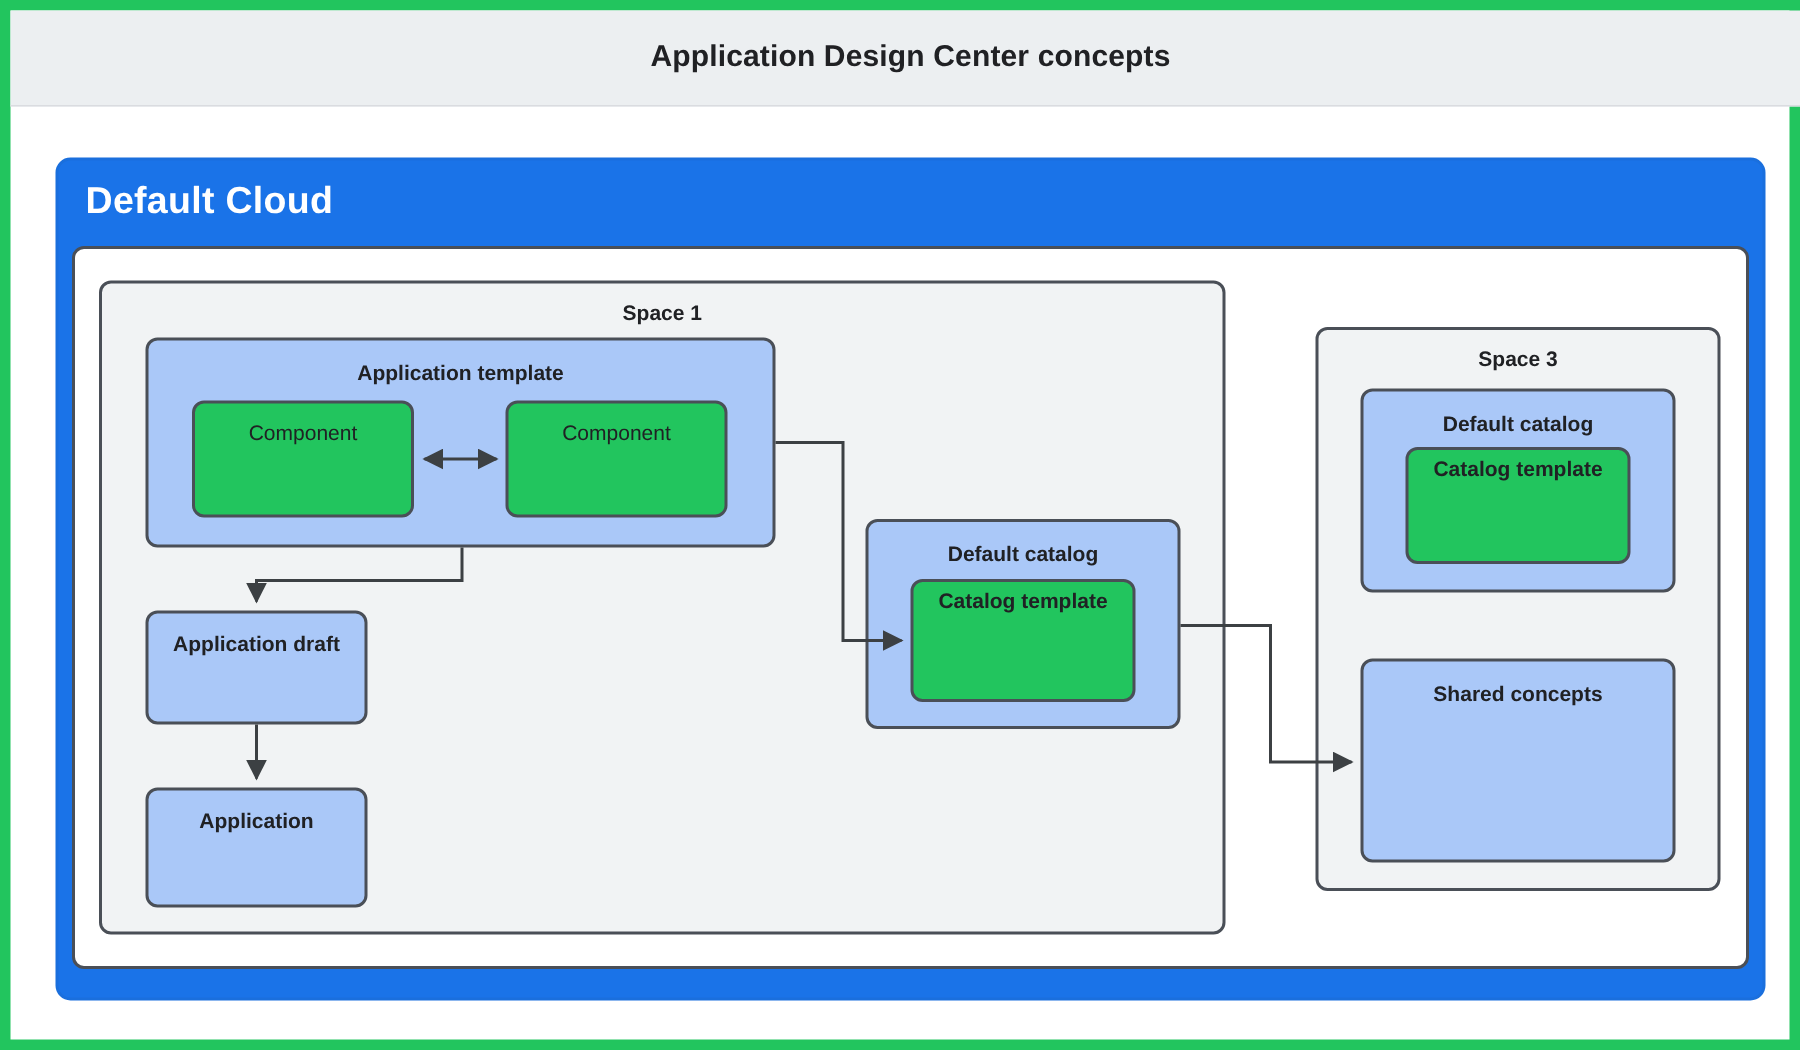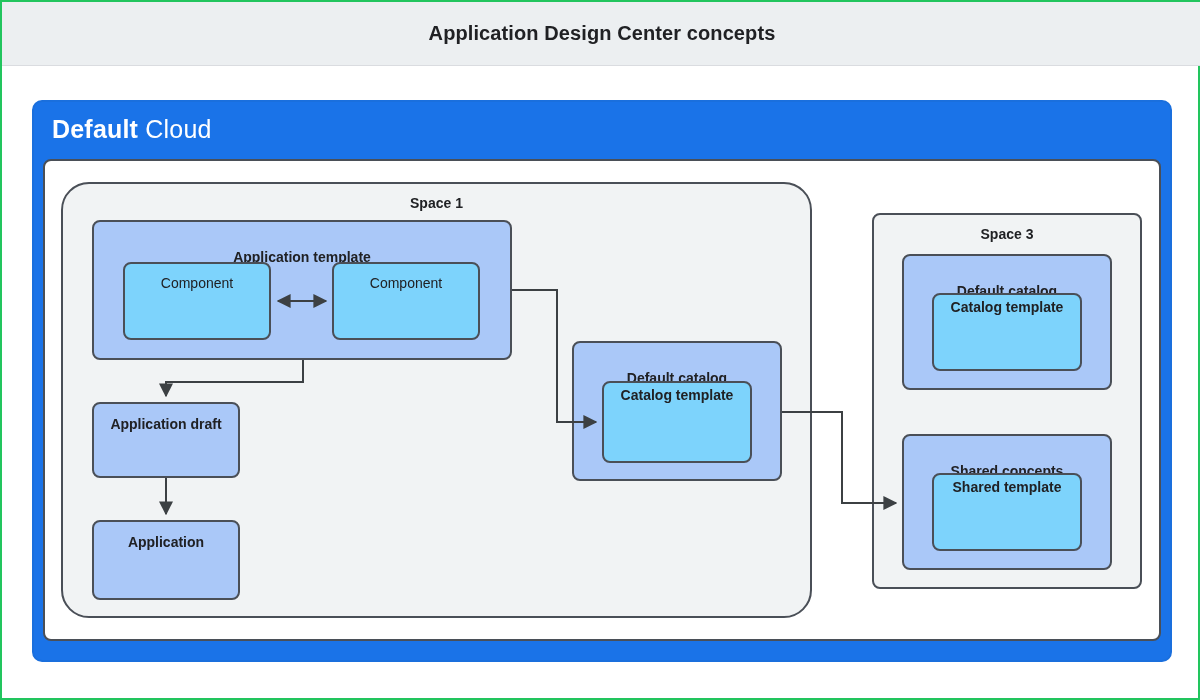--- a/index.html
+++ b/index.html
@@ -4,21 +4,21 @@
 <style>
   html,body{margin:0;padding:0;}
   body{
     width:1200px;height:700px;
     background:#ffffff;
     font-family:"Liberation Sans",sans-serif;
     color:#202124;
     overflow:hidden;
     position:relative;
   }
-  #page{position:relative;width:1200px;height:700px;box-sizing:border-box;border:2px solid #22c55e;}
+  #page{position:relative;width:1200px;height:700px;box-sizing:border-box;border:7px solid #22c55e;}
 
   
   .header{
     position:absolute;left:0;top:0;width:1200px;height:63px;
     background:#eceff1;
     border-bottom:1px solid #dadce0;
     display:flex;align-items:center;justify-content:center;
   }
   .header-title{font-size:20px;font-weight:bold;color:#202124;letter-spacing:.1px;}
 
@@ -29,42 +29,42 @@
   
   .gcloud-frame{
     left:30px;top:98px;width:1140px;height:562px;
     background:#1a73e8;border:2px solid #1a6fdd;border-radius:10px;
   }
   .gcloud-logo{
     position:absolute;left:50px;top:113px;
     font-size:25px;color:#ffffff;letter-spacing:.2px;white-space:nowrap;
   }
   .gcloud-logo b{font-weight:bold;}
-  .gcloud-logo span{font-weight:normal;}
+  .gcloud-logo span{font-weight:bold;}
   .gcloud-inner{
     left:41px;top:157px;width:1118px;height:482px;
     background:#ffffff;border:2px solid #4a4f57;border-radius:8px;
   }
 
   
   .space{background:#f1f3f4;border:2px solid #4a4f57;border-radius:8px;}
-  .space1{left:59px;top:180px;width:751px;height:436px;border-radius:28px;}
+  .space1{left:59px;top:180px;width:751px;height:436px;}
   .space2{left:870px;top:211px;width:270px;height:376px;}
   .space-label{top:11px;}
 
   
   .grp{background:#aac8f8;}
   .app-template{left:90px;top:218px;width:420px;height:140px;}
   .default-catalog-1{left:570px;top:339px;width:210px;height:140px;}
   .default-catalog-2{left:900px;top:252px;width:210px;height:136px;}
   .shared-catalog{left:900px;top:432px;width:210px;height:136px;}
-  .grp-label{top:27px;}
+  .grp-label{top:13px;}
 
   
-  .gray{background:#7dd3fc;text-decoration:underline;}
+  .gray{background:#22c55e;text-decoration:underline;}
   .component-a{left:121px;top:260px;width:148px;height:78px;}
   .component-b{left:330px;top:260px;width:148px;height:78px;}
   .catalog-tpl-1{left:600px;top:379px;width:150px;height:82px;}
   .catalog-tpl-2{left:930px;top:291px;width:150px;height:78px;}
   .shared-tpl{left:930px;top:471px;width:150px;height:78px;}
   .gray-label{top:4px;}
   .component-label{top:11px;font-weight:normal;font-size:14px;}
 
   
   .app-draft{left:90px;top:400px;width:148px;height:76px;background:#aac8f8;}
@@ -123,23 +123,20 @@
   </div>
   <div class="box grp default-catalog-2">
     <div class="lbl grp-label">Default catalog</div>
   </div>
   <div class="box gray catalog-tpl-2">
     <div class="lbl gray-label">Catalog template</div>
   </div>
   <div class="box grp shared-catalog">
     <div class="lbl grp-label">Shared concepts</div>
   </div>
-  <div class="box gray shared-tpl">
-    <div class="lbl gray-label">Shared template</div>
-  </div>
 
   <svg class="connectors" viewBox="0 0 1200 700">
     <defs>
       <marker id="arrow-end" viewBox="0 0 10 10" refX="9" refY="5" markerWidth="7" markerHeight="7" orient="auto-start-reverse">
         <path d="M 0 0 L 10 5 L 0 10 z" fill="#3c4043"></path>
       </marker>
       <marker id="arrow-start" viewBox="0 0 10 10" refX="9" refY="5" markerWidth="7" markerHeight="7" orient="auto-start-reverse">
         <path d="M 0 0 L 10 5 L 0 10 z" fill="#3c4043"></path>
       </marker>
     </defs>

